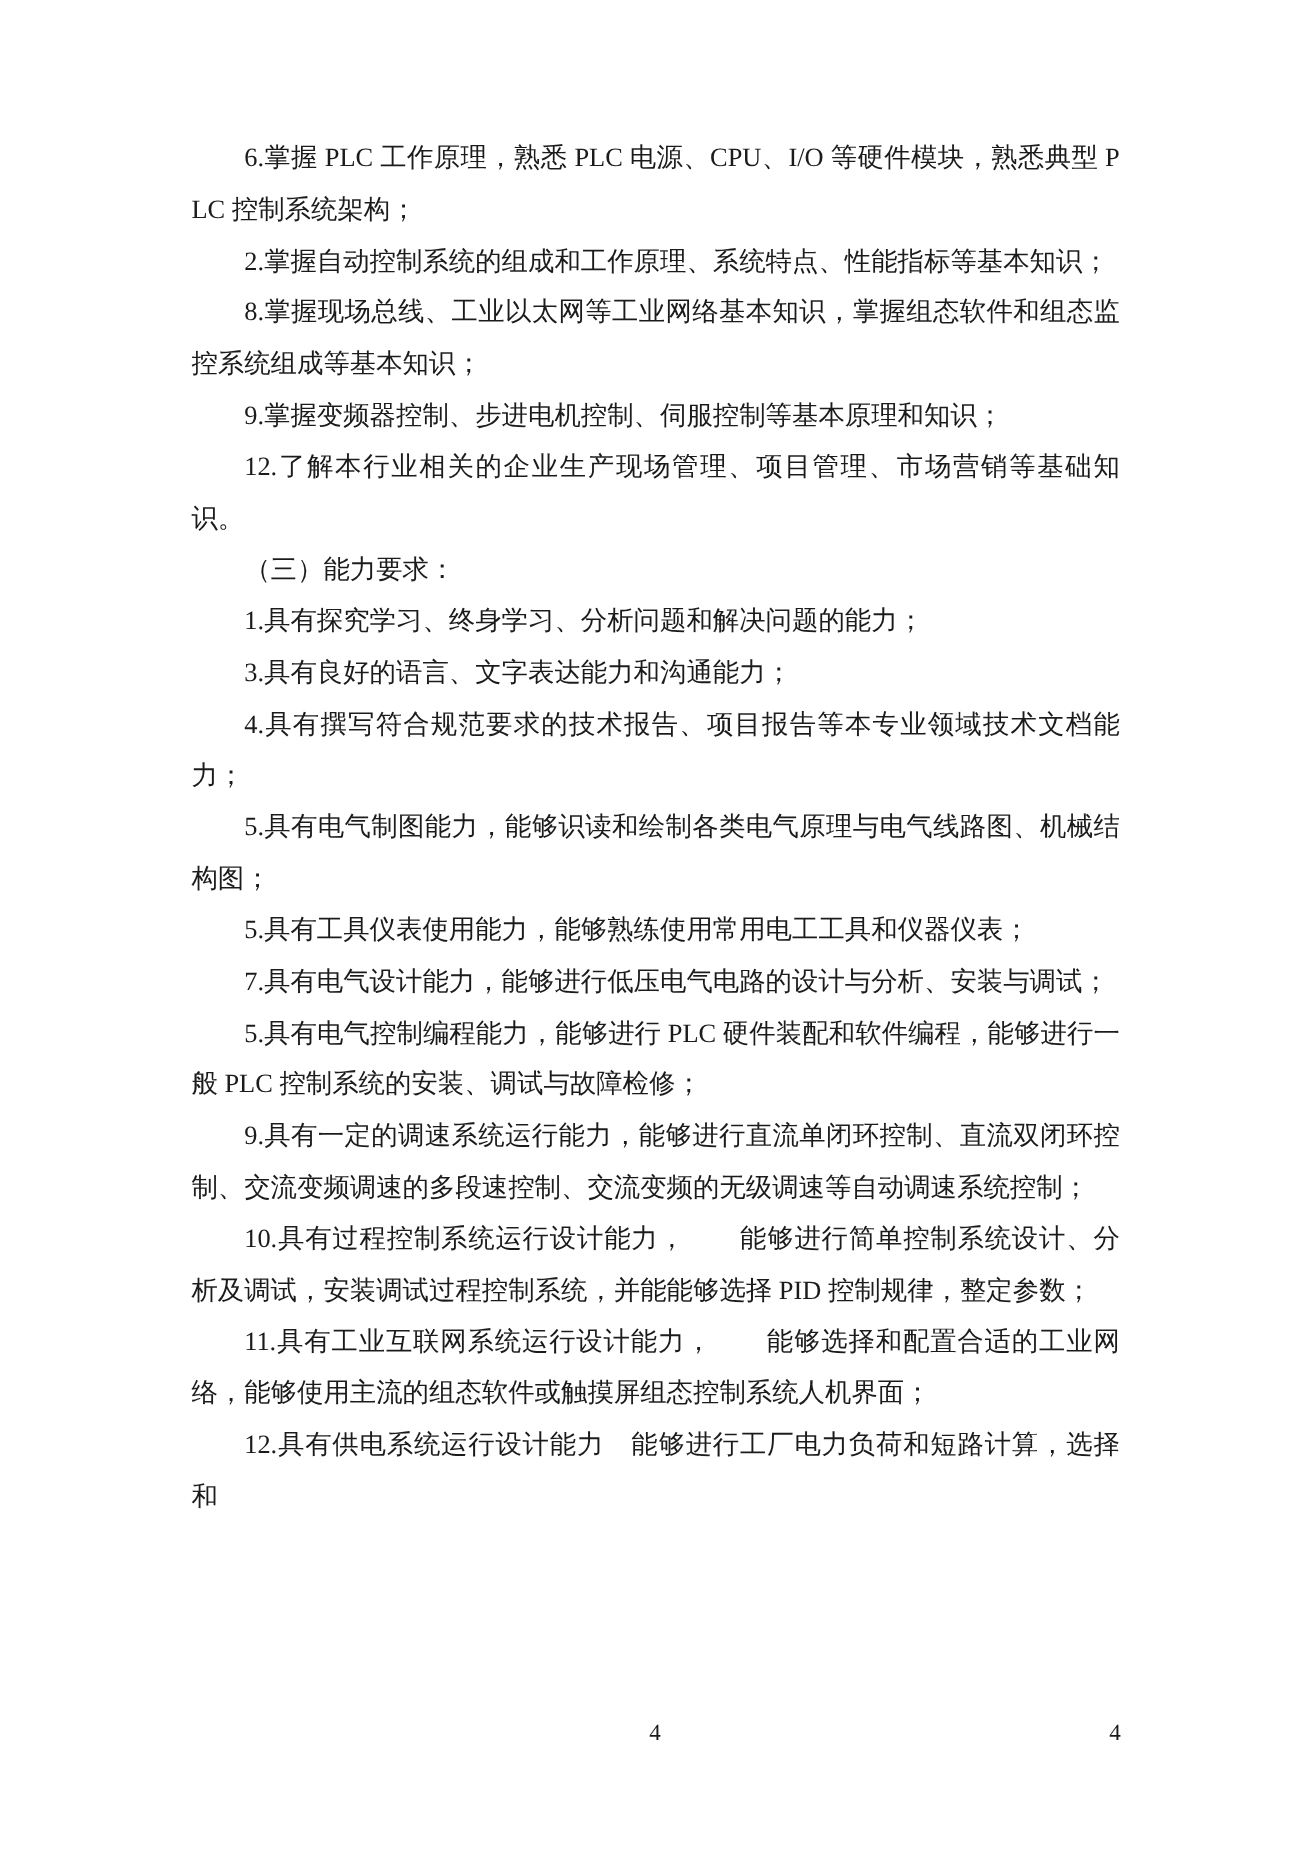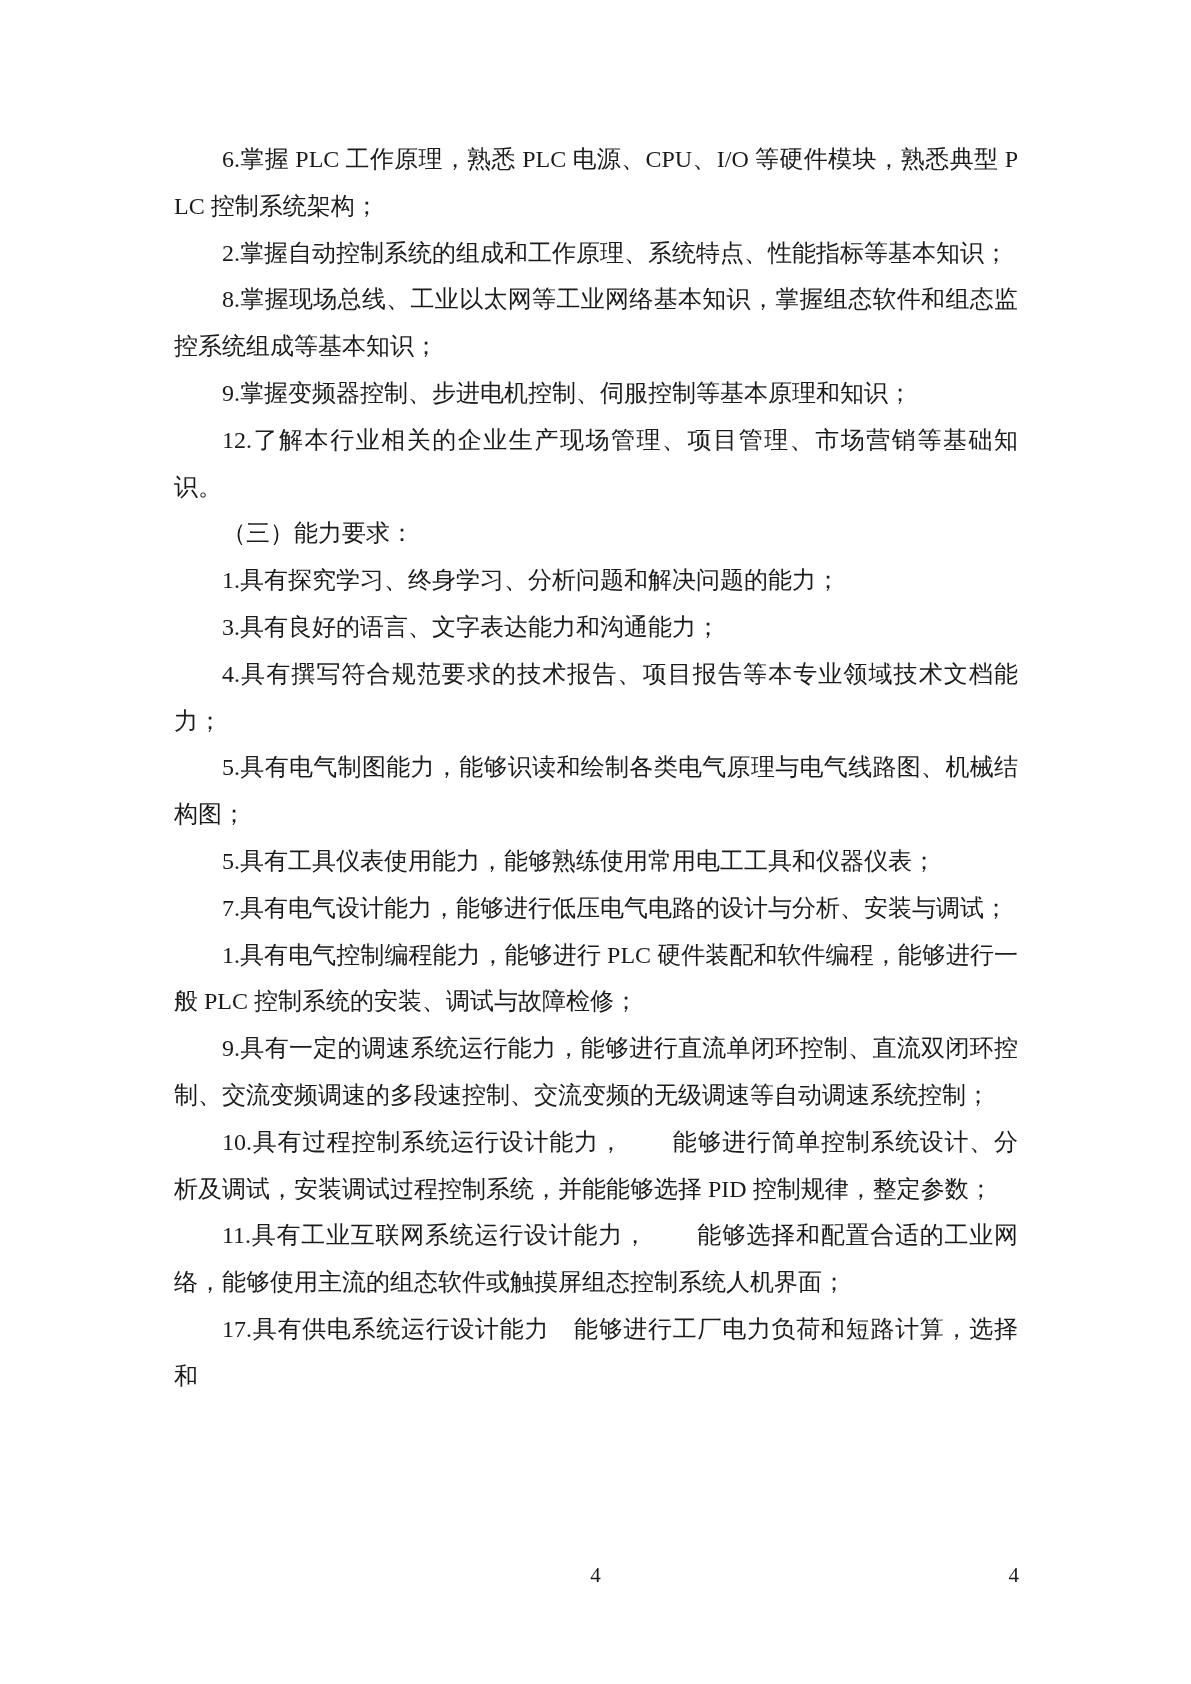--- a/index.html
+++ b/index.html
@@ -12,21 +12,21 @@
     width: 1191px;
     height: 1684px;
     background: #ffffff;
     overflow: hidden;
     font-family: "Liberation Serif", "DejaVu Serif", serif;
     color: #1b1b1b;
   }
   .content {
     position: absolute;
     left: 174px;
-    top: 136px;
+    top: 121px;
     width: 844px;
   }
   .content p {
     margin: 0;
     padding: 0;
     font-size: 24px;
     line-height: 46.8px;
     text-indent: 2em;
     text-align: justify;
     text-justify: inter-ideograph;
@@ -61,22 +61,22 @@
     <p>8.掌握现场总线、工业以太网等工业网络基本知识，掌握组态软件和组态监控系统组成等基本知识；</p>
     <p>9.掌握变频器控制、步进电机控制、伺服控制等基本原理和知识；</p>
     <p>12.了解本行业相关的企业生产现场管理、项目管理、市场营销等基础知识。</p>
     <p>（三）能力要求：</p>
     <p>1.具有探究学习、终身学习、分析问题和解决问题的能力；</p>
     <p>3.具有良好的语言、文字表达能力和沟通能力；</p>
     <p>4.具有撰写符合规范要求的技术报告、项目报告等本专业领域技术文档能力；</p>
     <p>5.具有电气制图能力，能够识读和绘制各类电气原理与电气线路图、机械结构图；</p>
     <p>5.具有工具仪表使用能力，能够熟练使用常用电工工具和仪器仪表；</p>
     <p>7.具有电气设计能力，能够进行低压电气电路的设计与分析、安装与调试；</p>
-    <p>1.具有电气控制编程能力，能够进行 PLC 硬件装配和软件编程，能够进行一般 PLC 控制系统的安装、调试与故障检修；</p>
+    <p>5.具有电气控制编程能力，能够进行 PLC 硬件装配和软件编程，能够进行一般 PLC 控制系统的安装、调试与故障检修；</p>
     <p>9.具有一定的调速系统运行能力，能够进行直流单闭环控制、直流双闭环控制、交流变频调速的多段速控制、交流变频的无级调速等自动调速系统控制；</p>
     <p>10.具有过程控制系统运行设计能力，　　能够进行简单控制系统设计、分析及调试，安装调试过程控制系统，并能能够选择 PID 控制规律，整定参数；</p>
     <p>11.具有工业互联网系统运行设计能力，　　能够选择和配置合适的工业网络，能够使用主流的组态软件或触摸屏组态控制系统人机界面；</p>
-    <p>17.具有供电系统运行设计能力　能够进行工厂电力负荷和短路计算，选择和</p>
+    <p>12.具有供电系统运行设计能力　能够进行工厂电力负荷和短路计算，选择和</p>
   </div>
 
   <div class="footer-center">4</div>
   <div class="footer-right">4</div>
 </div>
 
 </body></html>

